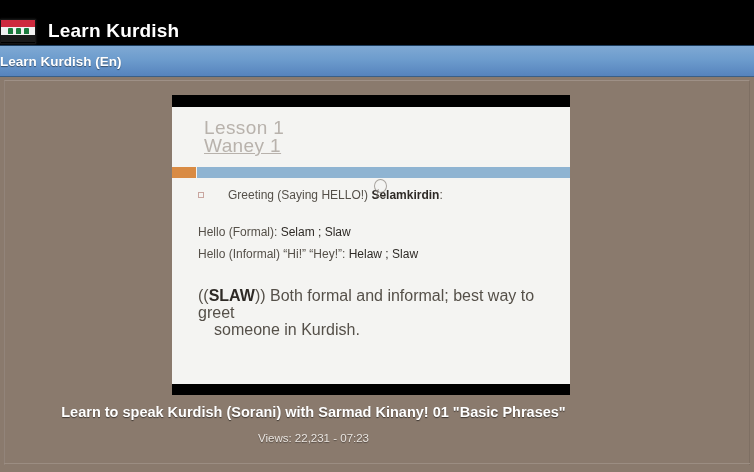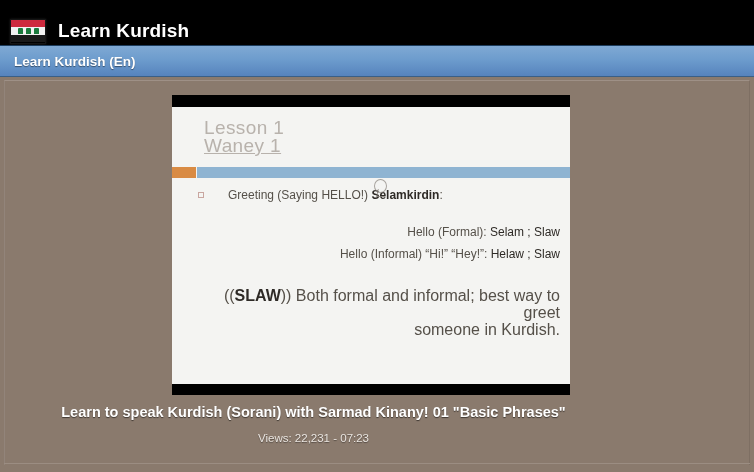--- a/index.html
+++ b/index.html
@@ -22,21 +22,20 @@
   }
 
   
   .app-header {
     position: absolute;
     left: 0; top: 0;
     width: 754px; height: 62px;
     background: #000000;
     display: flex;
     align-items: center;
-    padding-left: 10px;
   }
 
   .flag-icon {
     width: 36px;
     height: 25px;
     position: relative;
     border: 1px solid #151515;
     flex: 0 0 auto;
     overflow: hidden;
     box-shadow: 0 0 2px rgba(255,255,255,0.12);
@@ -78,21 +77,21 @@
   
   .nav-bar {
     position: absolute;
     left: 0; top: 45px;
     width: 754px; height: 32px;
     background: linear-gradient(to bottom, #7fa9d4 0%, #6d9ccd 45%, #5683bd 100%);
     border-top: 1px solid #1c3c5c;
     border-bottom: 1px solid #3a5f86;
     display: flex;
     align-items: center;
-    padding-left: 14px;
+    padding-left: 0;
   }
   .nav-tab-label {
     color: #ffffff;
     font-size: 13.5px;
     font-weight: bold;
     text-shadow: 0 1px 1px rgba(0,0,0,0.45);
     white-space: nowrap;
   }
 
   
@@ -119,21 +118,20 @@
     background: #9b8d82;
   }
 
   
   .video-player {
     position: absolute;
     left: 172px; top: 95px;
     width: 398px; height: 300px;
     background: #000000;
     overflow: hidden;
-    text-align: right;
   }
   .video-letterbox-top {
     position: absolute;
     left: 0; top: 0;
     width: 100%; height: 12px;
     background: #000000;
   }
   .video-letterbox-bottom {
     position: absolute;
     left: 0; bottom: 0;

